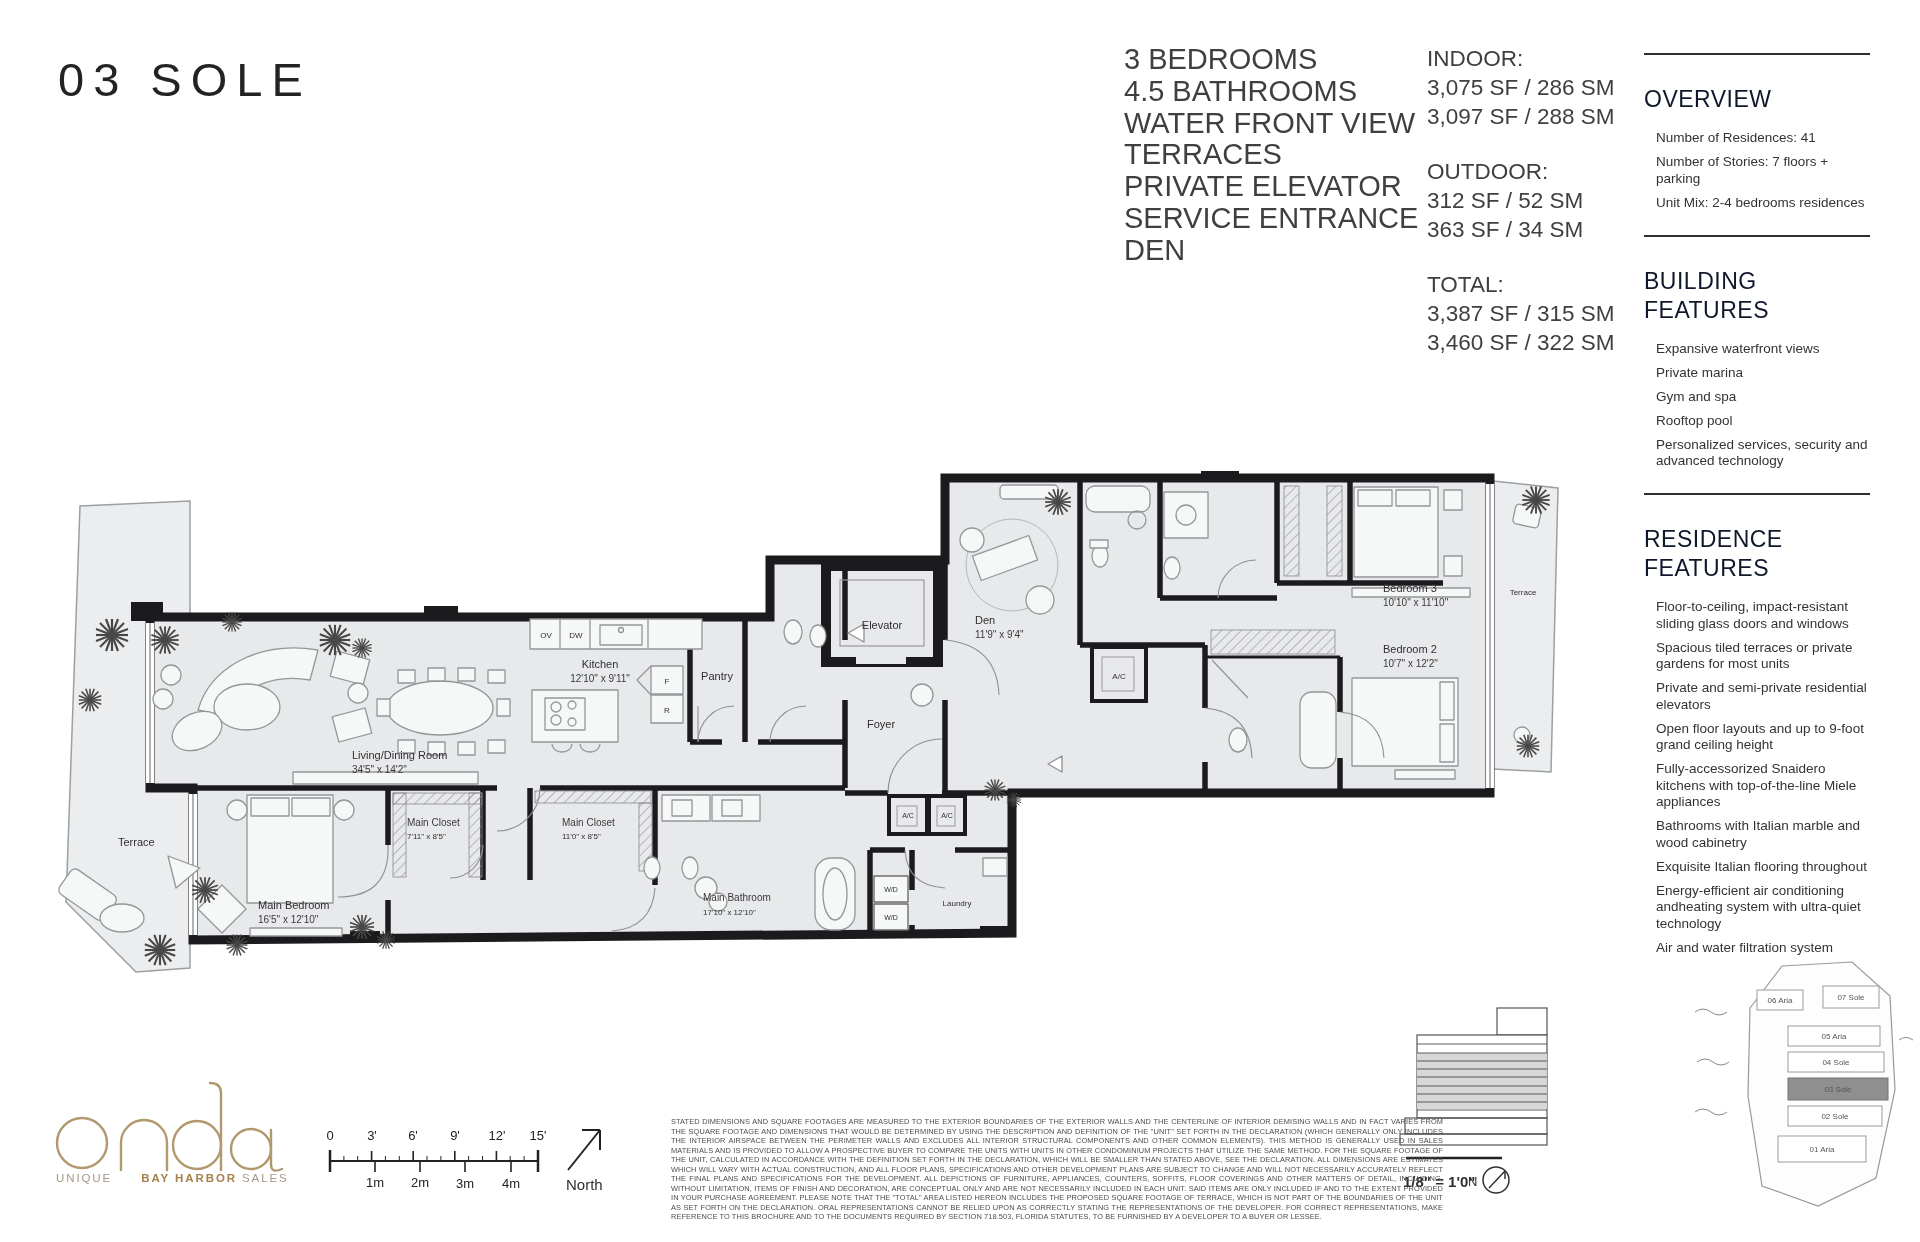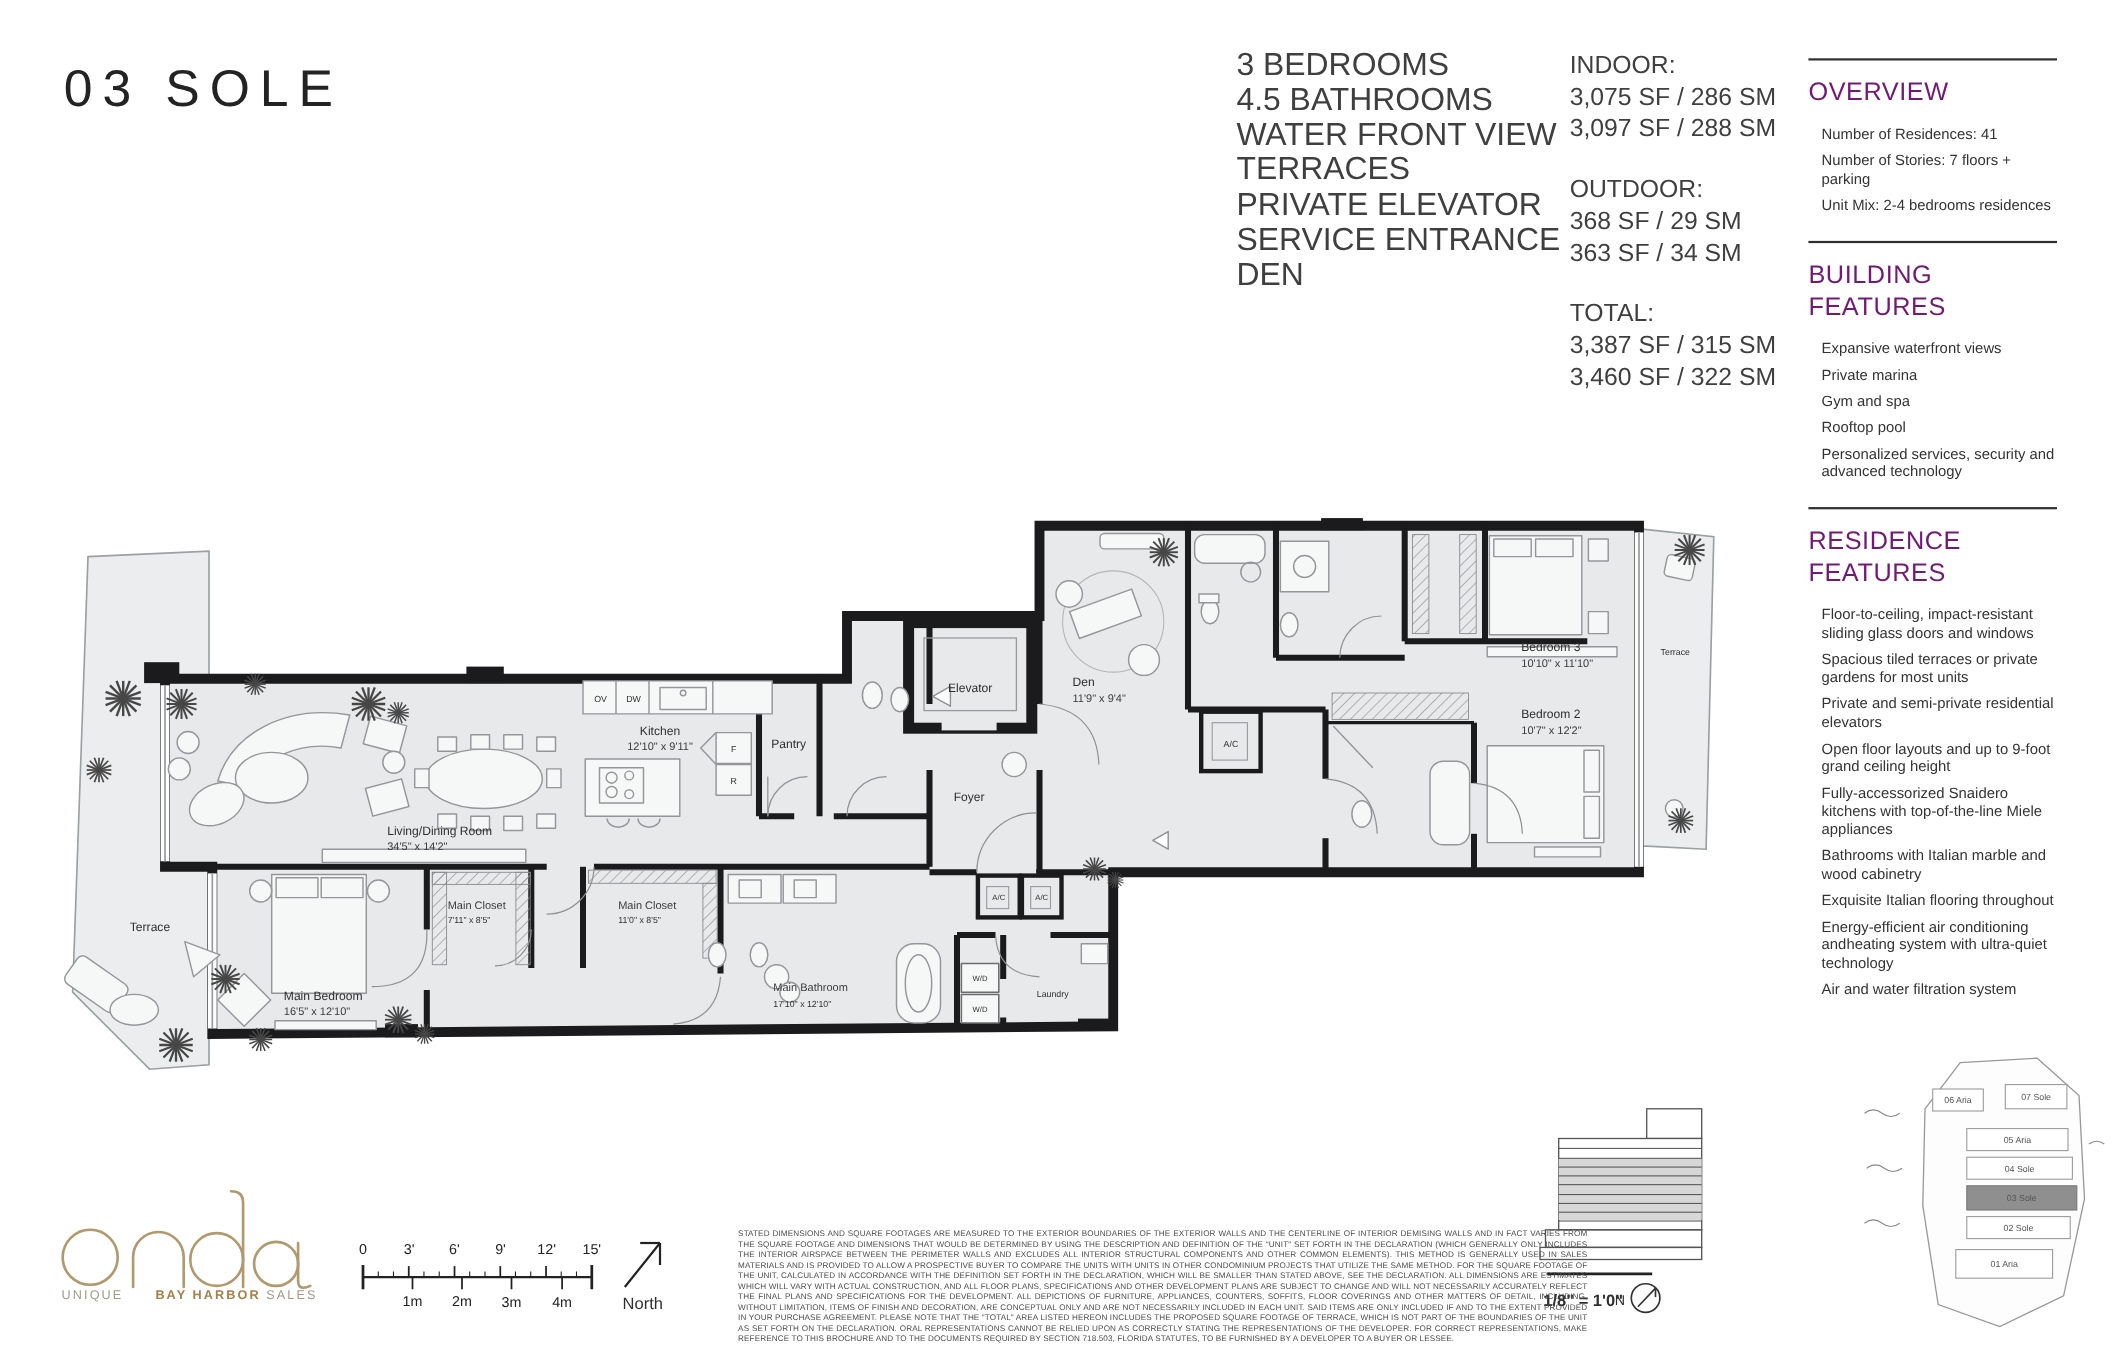--- a/index.html
+++ b/index.html
@@ -9,21 +9,21 @@
 
   .page-title{left:58px;top:52px;font-size:47px;font-weight:300;letter-spacing:9px;color:#232323;}
 
   .features{left:1124px;top:44px;font-size:29px;line-height:31.8px;color:#3f3f3f;font-weight:400;}
   .areas{left:1380px;top:44px;font-size:22.5px;line-height:29px;color:#3f3f3f;margin-left:47px;}
   .areas .grp{margin-bottom:26px;}
   .areas h3{margin:0;font-size:22.5px;font-weight:400;}
 
   .panel{left:1644px;top:53px;width:226px;}
   .panel .section{border-top:2px solid #2e2e2e;padding:14px 0 16px 0;}
-  .panel h2{margin:0 0 16px 0;font-size:23px;font-weight:400;letter-spacing:0.5px;color:#701a75;line-height:29px;white-space:pre-line;}
+  .panel h2{margin:16px 0 16px 0;font-size:23px;font-weight:400;letter-spacing:0.5px;color:#0f172a;line-height:29px;white-space:pre-line;}
   .panel .items div{font-size:13.5px;line-height:16.5px;color:#333;padding-left:12px;margin-bottom:7.5px;}
 
   .disclaimer{left:625px;top:1117px;width:772px;font-size:7.4px;line-height:9.55px;
               color:#4c4c4c;text-align:justify;letter-spacing:0.1px;margin-left:46px;}
 
   .tagline{left:56px;top:1172px;width:215px;font-size:11.5px;letter-spacing:1.9px;color:#a39a89;white-space:nowrap;}
   .tagline .b{color:#a5804b;font-weight:bold;margin-left:24px;}
   .sr{position:absolute;width:1px;height:1px;overflow:hidden;clip:rect(0 0 0 0);}
 
   svg text{font-family:"Liberation Sans",sans-serif;fill:#2f2f31;}
@@ -53,21 +53,21 @@
   <div class="grp">
     <h3>INDOOR:</h3>
     <div>
         <div>3,075 SF / 286 SM</div>
         <div>3,097 SF / 288 SM</div>
       </div>
   </div>
   <div class="grp">
     <h3>OUTDOOR:</h3>
     <div>
-        <div>368 SF / 29 SM</div>
+        <div>312 SF / 52 SM</div>
         <div>363 SF / 34 SM</div>
       </div>
   </div>
   <div class="grp">
     <h3>TOTAL:</h3>
     <div>
         <div>3,387 SF / 315 SM</div>
         <div>3,460 SF / 322 SM</div>
       </div>
   </div>

